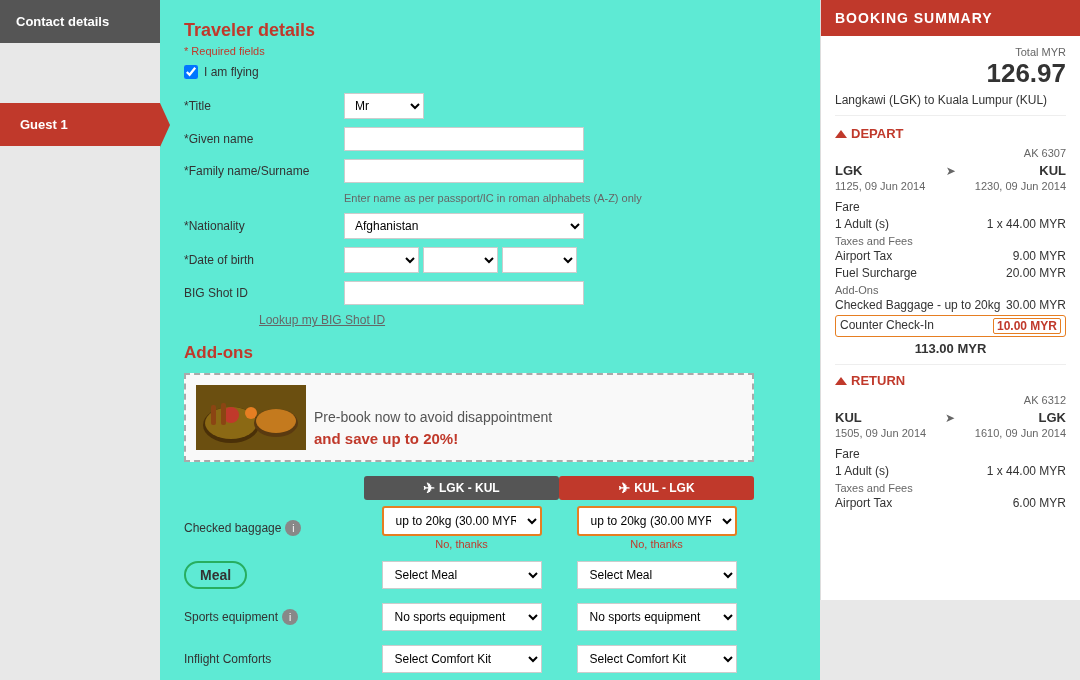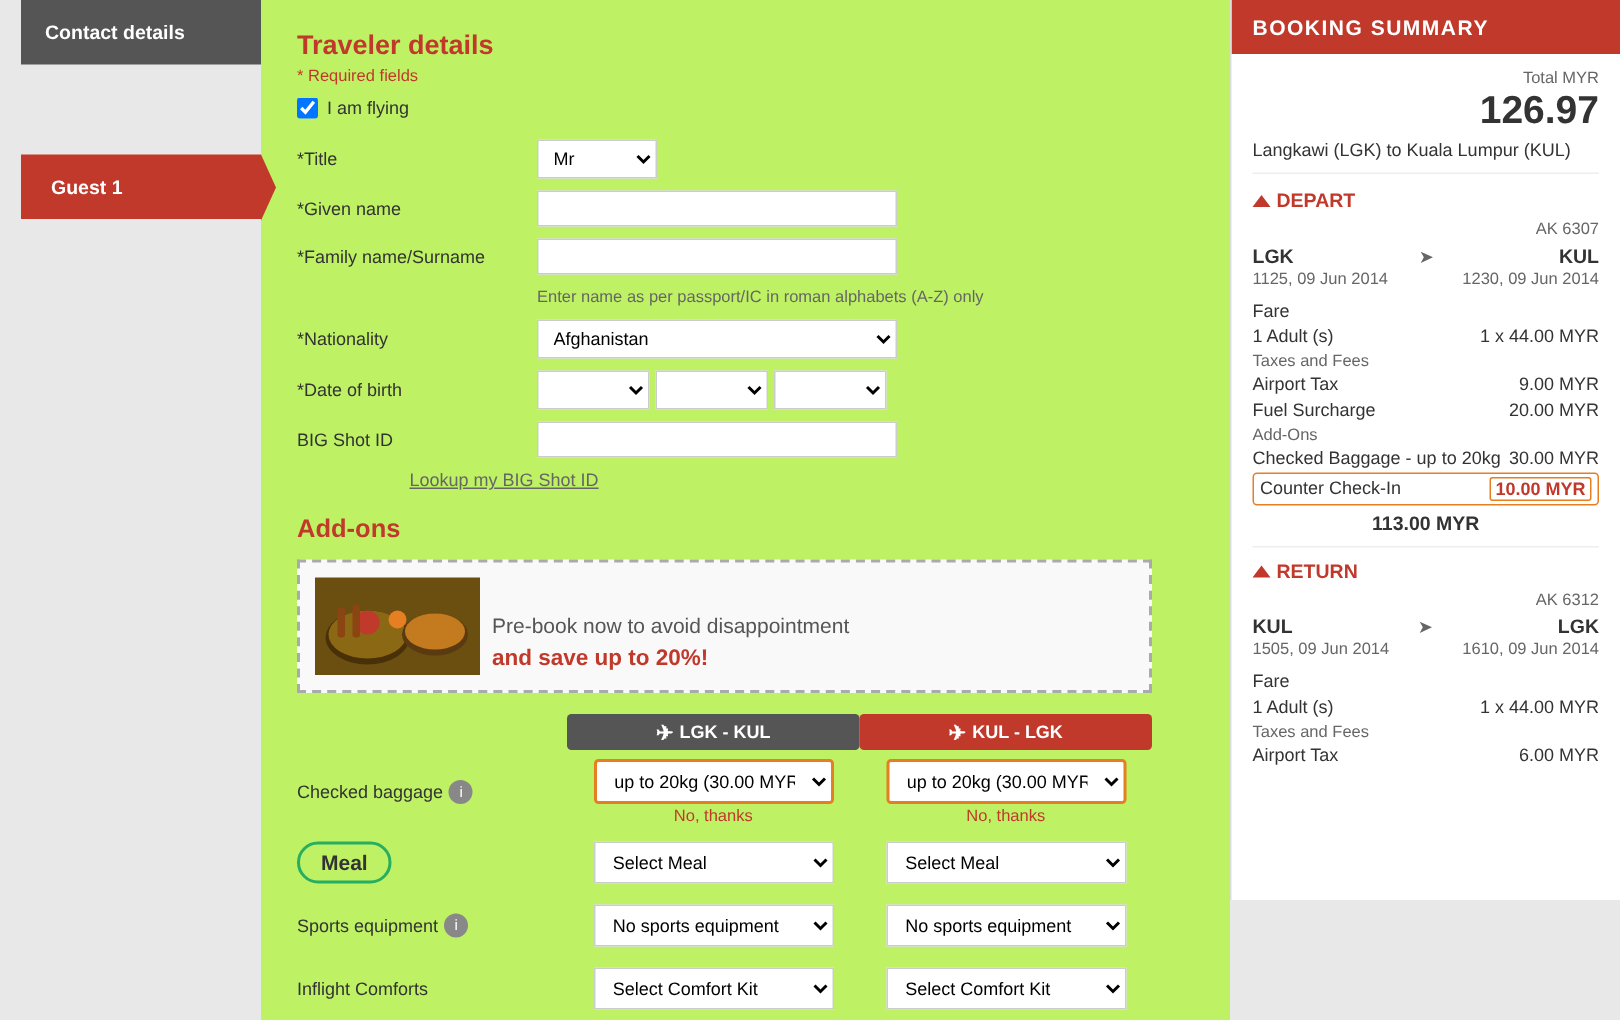--- a/index.html
+++ b/index.html
@@ -1,29 +1,29 @@
 <!DOCTYPE html>
 <html><head>
   <meta charset="utf-8">
   <style>
     * { box-sizing: border-box; margin: 0; padding: 0; }
     body { font-family: Arial, sans-serif; font-size: 13px; background: #e8e8e8; color: #333; width: 1080px; height: 680px; overflow: hidden; display: flex; }
 
     
-    .left-panel { width: 820px; display: flex; flex-direction: column; padding-left: 14px; }
+    .left-panel { width: 820px; display: flex; flex-direction: column; }
 
     
     .sidebar { width: 160px; flex-shrink: 0; }
     .sidebar-tab { color: white; padding: 14px 16px; font-size: 13px; font-weight: bold; cursor: pointer; }
     .sidebar-tab.contact { background: #555; }
     .sidebar-tab.guest { background: #c0392b; position: relative; padding-left: 20px; }
     .sidebar-tab.guest::before { content: ''; position: absolute; right: -10px; top: 50%; transform: translateY(-50%); border-top: 22px solid transparent; border-bottom: 22px solid transparent; border-left: 10px solid #c0392b; z-index: 1; }
 
     
-    .main-content { flex: 1; background: #bef264; padding: 20px 24px; overflow-y: auto; height: 680px; }
+    .main-content { flex: 1; background: #5eead4; padding: 20px 24px; overflow-y: auto; height: 680px; }
 
     
     .traveler-section { flex: 1; }
     .traveler-title { color: #c0392b; font-size: 18px; font-weight: bold; margin-bottom: 4px; }
     .required-note { color: #c0392b; font-size: 11px; margin-bottom: 8px; }
     .flying-checkbox { display: flex; align-items: center; gap: 6px; margin-bottom: 14px; font-size: 12px; }
     .flying-checkbox input { width: 14px; height: 14px; }
 
     .form-row { display: flex; align-items: center; margin-bottom: 8px; }
     .form-label { width: 160px; font-size: 12px; color: #333; }

